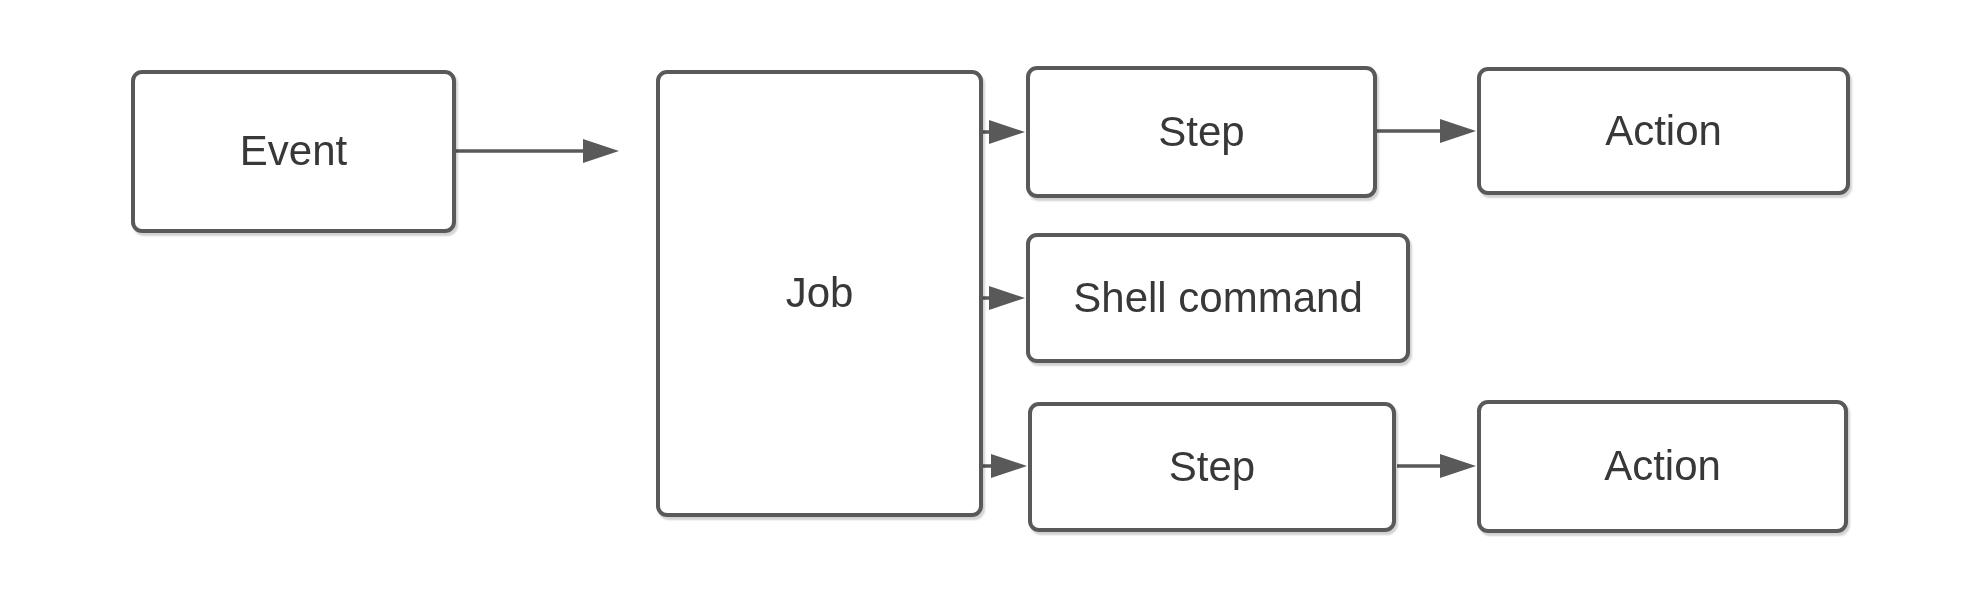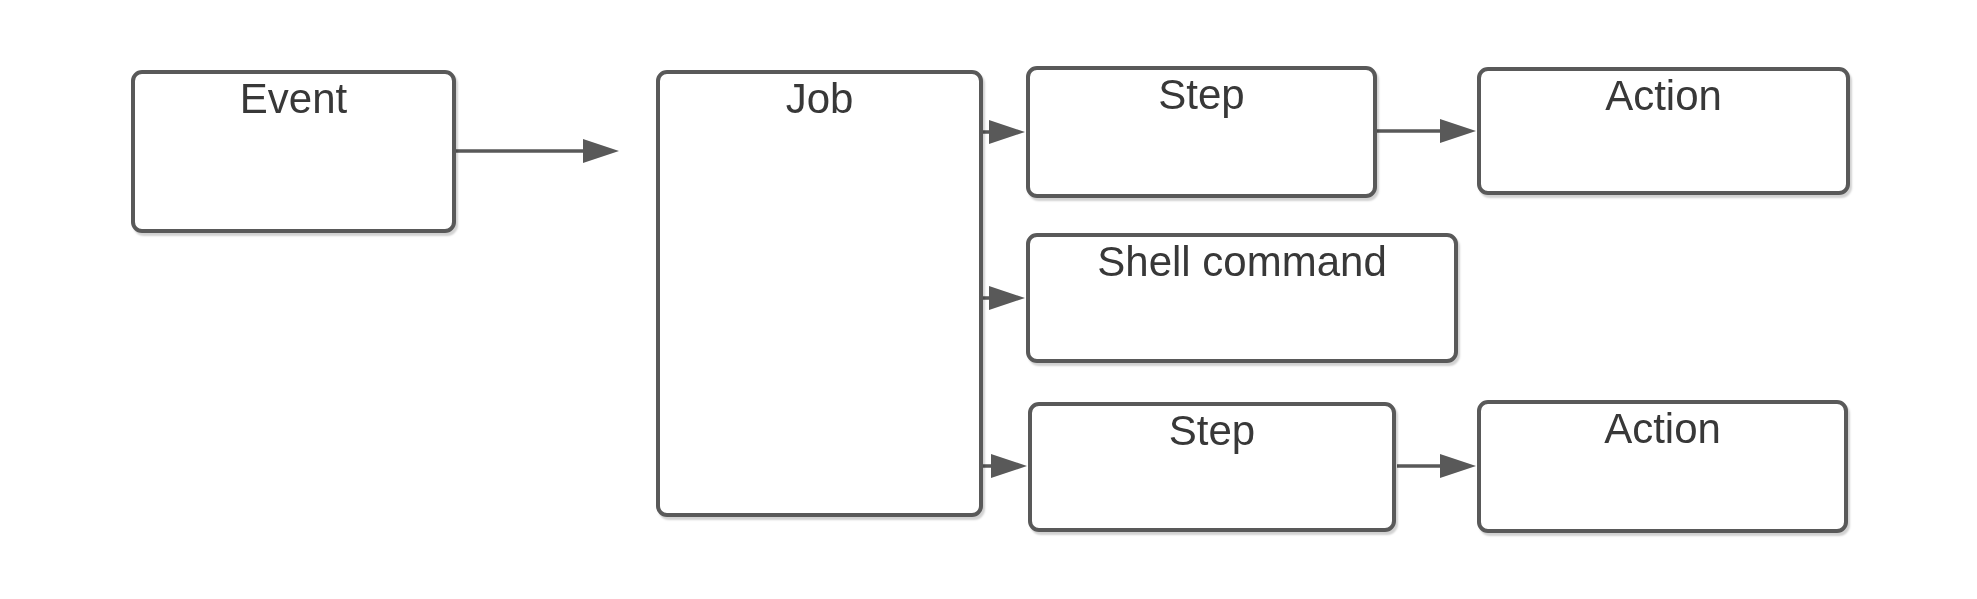--- a/index.html
+++ b/index.html
@@ -31,21 +31,21 @@
     stroke: none;
   }
   .node {
     position: absolute;
     box-sizing: border-box;
     background: var(--node-fill, #ffffff);
     border: 4px solid var(--node-border, #595959);
     border-radius: 11px;
     box-shadow: 2px 3px 2px rgba(0,0,0,0.18);
     display: flex;
-    align-items: flex-start;
+    align-items: center;
     justify-content: center;
   }
   .node .label {
     color: var(--label-text, #383838);
     font-size: 42px;
     line-height: 1.2;
     white-space: nowrap;
     text-align: center;
   }
 </style>
@@ -90,21 +90,21 @@
   </div>
 
   <div class="node" style="left:1026px; top:66px; width:351px; height:132px;">
     <span class="label">Step</span>
   </div>
 
   <div class="node" style="left:1477px; top:67px; width:373px; height:128px;">
     <span class="label">Action</span>
   </div>
 
-  <div class="node" style="left:1026px; top:233px; width:432px; height:130px;">
+  <div class="node" style="left:1026px; top:233px; width:384px; height:130px;">
     <span class="label">Shell command</span>
   </div>
 
   <div class="node" style="left:1028px; top:402px; width:368px; height:130px;">
     <span class="label">Step</span>
   </div>
 
   <div class="node" style="left:1477px; top:400px; width:371px; height:133px;">
     <span class="label">Action</span>
   </div>

